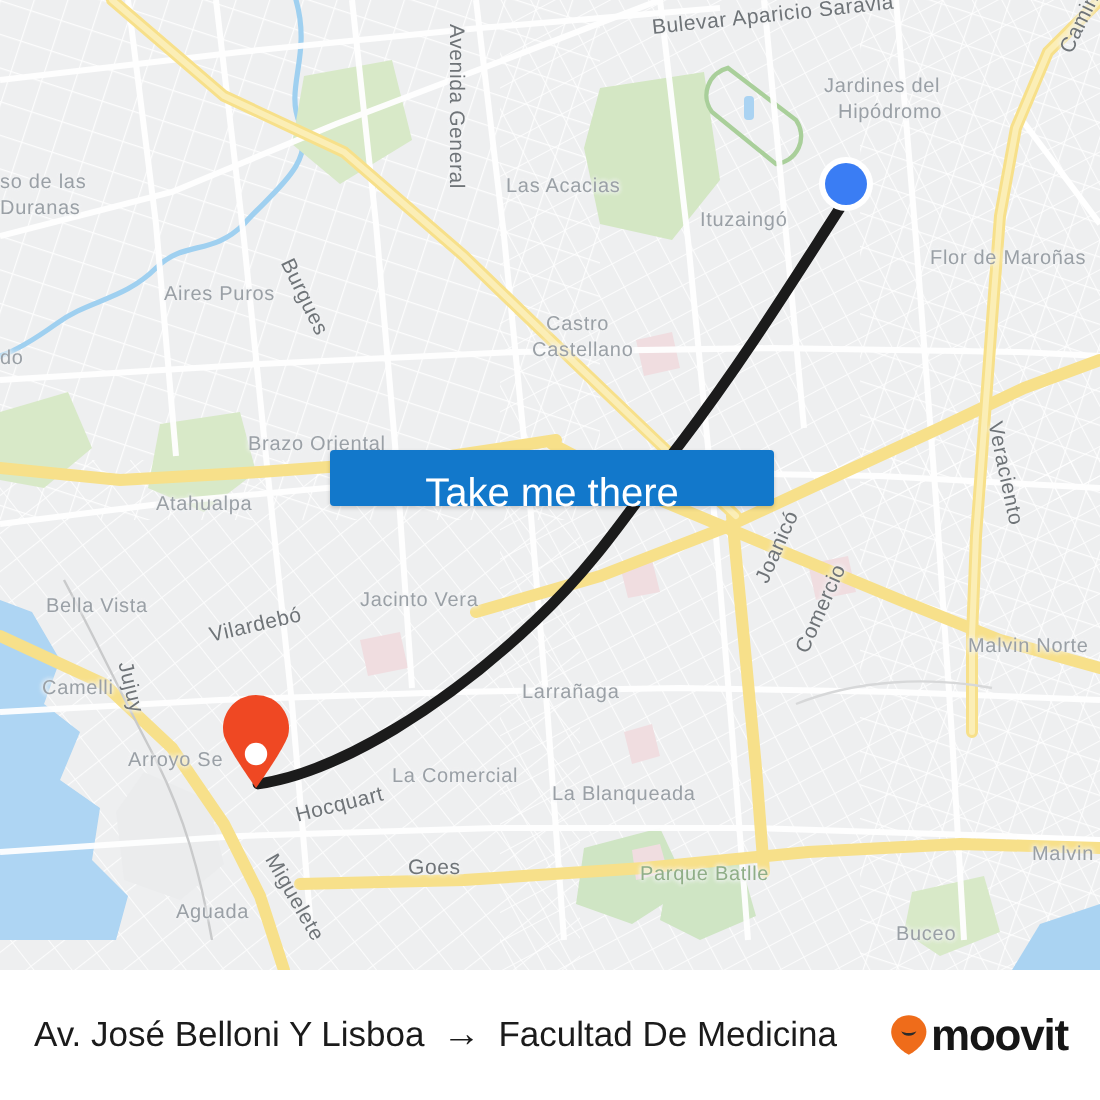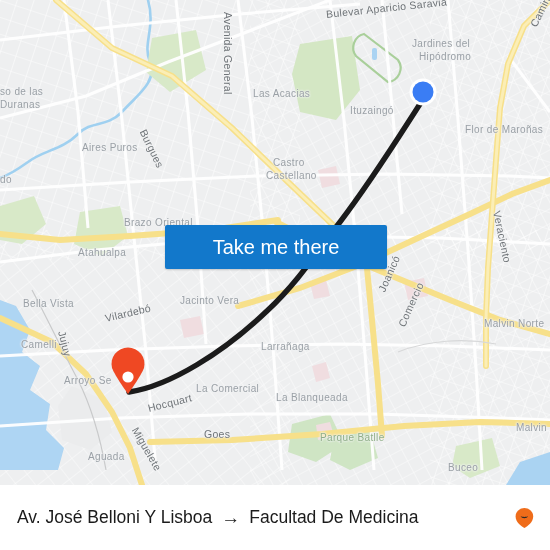--- a/index.html
+++ b/index.html
@@ -64,21 +64,21 @@
     width: 550px; height: 485px;
     pointer-events: none;
   }
 
   
   .cta {
     position: absolute;
     left: 165px;
     top: 225px;
     width: 222px;
-    height: 44px;
+    height: 28px;
     background: #1278cb;
     color: #ffffff;
     border: 0;
     border-radius: 2px;
     font-family: "Liberation Sans", sans-serif;
     font-size: 20px;
     line-height: 44px;
     text-align: center;
     cursor: pointer;
     padding: 0;
@@ -314,15 +314,16 @@
       <span class="arrow">→</span>
       <span>Facultad De Medicina</span>
     </div>
 
     <div class="brand">
       <svg width="19" height="21" viewBox="0 0 19 21">
         <path d="M9.4 0.6 C14.2 0.6 18.2 4.3 18.2 8.9 C18.2 14.4 12.6 18.8 9.4 20.4
                  C6.2 18.8 0.6 14.4 0.6 8.9 C0.6 4.3 4.6 0.6 9.4 0.6 Z" fill="#ef6c1a"></path>
         <path d="M5.6 8.6 C6.8 11.6 11.9 11.6 13.2 8.6 C11.6 9.8 7.2 9.8 5.6 8.6 Z" fill="#2b2b2b"></path>
       </svg>
+      <span class="wordmark">moovit</span>
     </div>
   </div>
 </div>
 
 </body></html>

